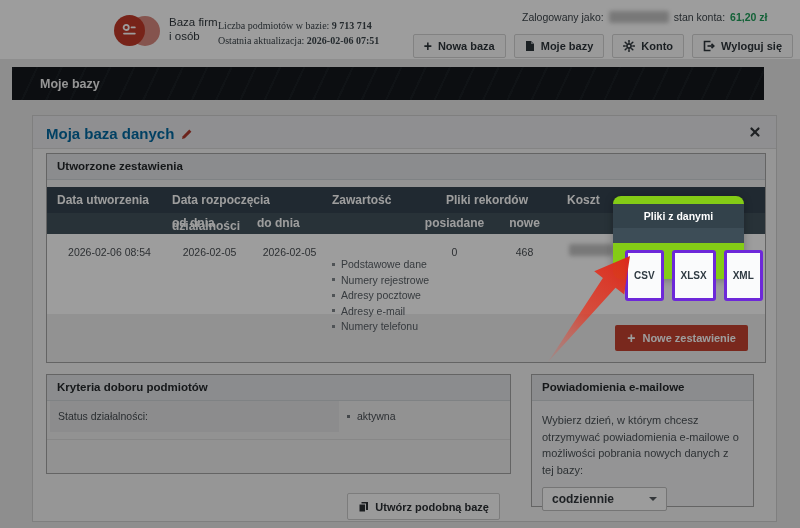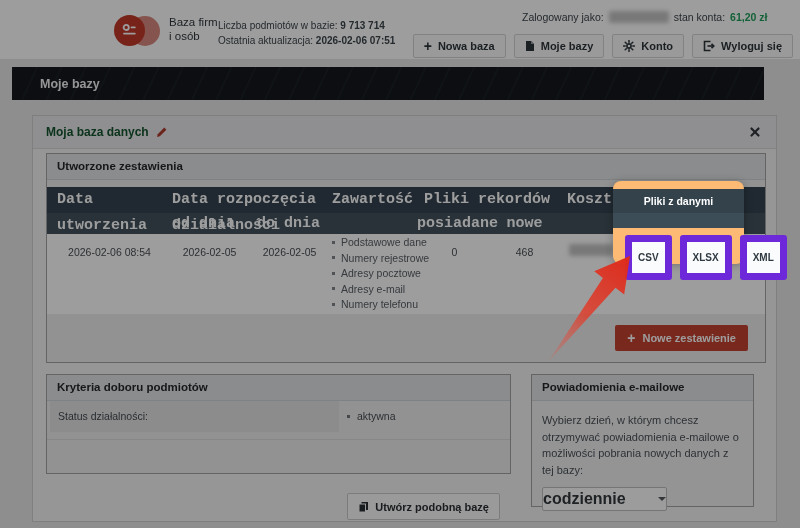--- a/index.html
+++ b/index.html
@@ -11,66 +11,66 @@
 
   
   .top-header{position:absolute;left:0;top:0;width:800px;height:59px;background:#ffffff;}
   .logo-text{position:absolute;left:27px;top:12px;font-size:31px;font-weight:bold;
     letter-spacing:-1.5px;color:#1d2a35;}
   .logo-badge{position:absolute;left:114px;top:15px;width:50px;height:31px;}
   .badge-back{position:absolute;left:16px;top:1px;width:30px;height:30px;border-radius:50%;background:#d9897f;}
   .badge-front{position:absolute;left:0;top:0;width:31px;height:31px;border-radius:50%;background:#c23a29;
     display:flex;align-items:center;justify-content:center;}
   .tagline{position:absolute;left:169px;top:15px;font-size:11.5px;line-height:14px;color:#30373c;}
-  .stats{position:absolute;left:218px;top:18px;font-size:10px;line-height:15px;color:#3c454b;}
+  .stats{position:absolute;left:218px;top:18px;font-size:10px;line-height:15px;color:#3c454b;font-family:Liberation Serif, serif;}
   .account{position:absolute;left:522px;top:11px;display:flex;align-items:center;gap:5px;
     font-size:10.5px;color:#3c444a;white-space:nowrap;}
   .blur-box{background:#c4c4c4;border-radius:2px;filter:blur(2px);}
   .balance{font-weight:bold;color:#1f9e5a;}
   .nav-row{position:absolute;top:34px;right:7px;display:flex;gap:8px;}
   .nav-btn{height:22px;padding:0 10px;background:#fbfbfb;border:1px solid #d4d4d4;border-radius:2px;
     display:flex;align-items:center;gap:6px;font-size:11px;font-weight:bold;color:#2d343a;cursor:pointer;}
   .nav-btn svg{display:block;}
 
   
   .title-bar{position:absolute;left:12px;top:67px;width:752px;height:33px;background:#14181d;
     background-image:repeating-linear-gradient(115deg,rgba(255,255,255,0.03) 0 2px,transparent 2px 22px);}
   .title-bar .t{position:absolute;left:28px;top:10px;font-size:12.5px;font-weight:bold;color:#f1f1f1;}
 
   
   .panel{position:absolute;left:32px;top:115px;width:745px;height:407px;background:#f4f4f4;
     border:1px solid #cfcfcf;box-sizing:border-box;}
   .panel-header{position:relative;height:32px;background:#e8e9eb;border-bottom:1px solid #d7d7d7;}
-  .panel-title{position:absolute;left:13px;top:9px;font-size:12px;font-weight:bold;color:#14532d;
+  .panel-title{position:absolute;left:13px;top:9px;font-size:15px;font-weight:bold;color:#0369a1;
     display:flex;align-items:center;gap:7px;}
   .panel-close{position:absolute;right:14px;top:9px;width:14px;height:14px;cursor:pointer;}
 
   .section{position:absolute;border:1px solid #a3a3a3;background:#ededee;box-sizing:border-box;}
   .sec-header{height:25px;line-height:25px;background:#e2e4e7;border-bottom:1px solid #cfd3d6;
     padding-left:10px;font-size:11.5px;font-weight:bold;color:#24282b;}
 
   
   .sec1{left:13px;top:37px;width:720px;height:210px;}
   .tbl{margin-top:7px;}
-  .hrow{display:flex;color:#ffffff;font-weight:bold;font-size:15px;font-family:Liberation Mono, monospace;}
+  .hrow{display:flex;color:#ffffff;font-weight:bold;font-size:12px;}
   .hrow1{background:#354450;height:26px;line-height:26px;}
   .hrow2{background:#41525c;height:21px;line-height:21px;}
   .c1{width:115px;box-sizing:border-box;padding-left:10px;}
   .c23{width:160px;box-sizing:border-box;padding-left:10px;}
   .c2{width:85px;box-sizing:border-box;padding-left:10px;}
   .c3{width:75px;box-sizing:border-box;padding-left:10px;}
   .c4{width:95px;box-sizing:border-box;padding-left:10px;}
   .c56{width:140px;text-align:center;}
   .c5{width:75px;text-align:center;}
   .c6{width:65px;text-align:center;}
   .c7{width:57px;box-sizing:border-box;padding-left:10px;}
   .c8{flex:1;}
   .drow{display:flex;background:#ffffff;height:80px;font-size:10.5px;color:#4a4f54;}
   .drow .cell{padding-top:12px;text-align:center;}
-  .content-list{padding-top:1px;}
+  .content-list{padding-top:23px;}
   .content-list .li{line-height:15.5px;color:#5a6167;white-space:nowrap;}
   .content-list .li::before{content:"";display:inline-block;width:3px;height:3px;background:#80878c;
     margin:0 6px 2px 0;vertical-align:middle;}
   .cost-blur{width:44px;height:12px;margin:10px 0 0 2px;}
   .sec1-footer{position:relative;height:49px;}
   .new-btn{position:absolute;right:17px;top:11px;height:26px;padding:0 12px;background:#c5412f;
     color:#fff;font-size:11px;font-weight:bold;border-radius:2px;display:flex;align-items:center;gap:7px;cursor:pointer;}
   .plus-glyph{font-size:14px;font-weight:bold;line-height:1;}
 
   
@@ -83,33 +83,33 @@
   .crit-divider{position:absolute;left:0;top:64px;width:100%;border-top:1px solid #dbdbdc;}
   .similar-btn{position:absolute;right:10px;top:70px;height:25px;padding:0 10px;background:#fbfbfb;
     border:1px solid #c9c9c9;border-radius:2px;display:flex;align-items:center;gap:6px;
     font-size:11px;font-weight:bold;color:#2b2f33;cursor:pointer;margin-top:48px;}
 
   
   .sec3{left:498px;top:258px;width:223px;height:133px;background:#f0f1f2;}
   .notif-body{padding:11px 10px 0 10px;font-size:11px;line-height:16.5px;color:#4b5156;}
   .dropdown{margin-top:9px;width:125px;height:24px;background:#fdfdfd;border:1px solid #bfbfbf;
     border-radius:2px;box-sizing:border-box;display:flex;align-items:center;justify-content:space-between;
-    padding:0 0;font-size:16px;font-weight:bold;color:#33383c;cursor:pointer;}
+    padding:0 9px;font-size:12px;font-weight:bold;color:#33383c;cursor:pointer;}
   .caret{width:0;height:0;border-left:4px solid transparent;border-right:4px solid transparent;
     border-top:4px solid #555a5e;}
 
   
   .dim-overlay{position:absolute;inset:0;background:rgba(0,0,0,0.385);z-index:40;}
-  .spotlight{position:absolute;left:613px;top:181px;width:131px;height:83px;background:#fdba74;
+  .spotlight{position:absolute;left:613px;top:196px;width:131px;height:83px;background:#84cc16;
     border-radius:8px;z-index:50;box-shadow:0 1px 8px rgba(0,0,0,0.28);box-sizing:border-box;padding-top:8px;}
   .sp-h1{height:24px;line-height:24px;background:#33424b;color:#fff;text-align:center;
     font-size:10.5px;font-weight:bold;}
   .sp-h2{height:15px;background:#3d4d57;}
   .sp-btns{display:flex;gap:8px;padding:7px 0 0 12px;}
-  .file-btn{border:7px solid #6d28d9;background:#fafbfc;border-radius:3px;padding:10px 6px;
+  .file-btn{border:3px solid #6d28d9;background:#fafbfc;border-radius:3px;padding:17px 6px;
     font-size:10px;font-weight:bold;color:#2f3a42;cursor:pointer;}
   .arrow-svg{position:absolute;left:0;top:0;z-index:60;pointer-events:none;}
 </style>
 </head>
 <body>
 
 <div class="page">
 
   <div class="top-header">
     <div class="logo-badge">

